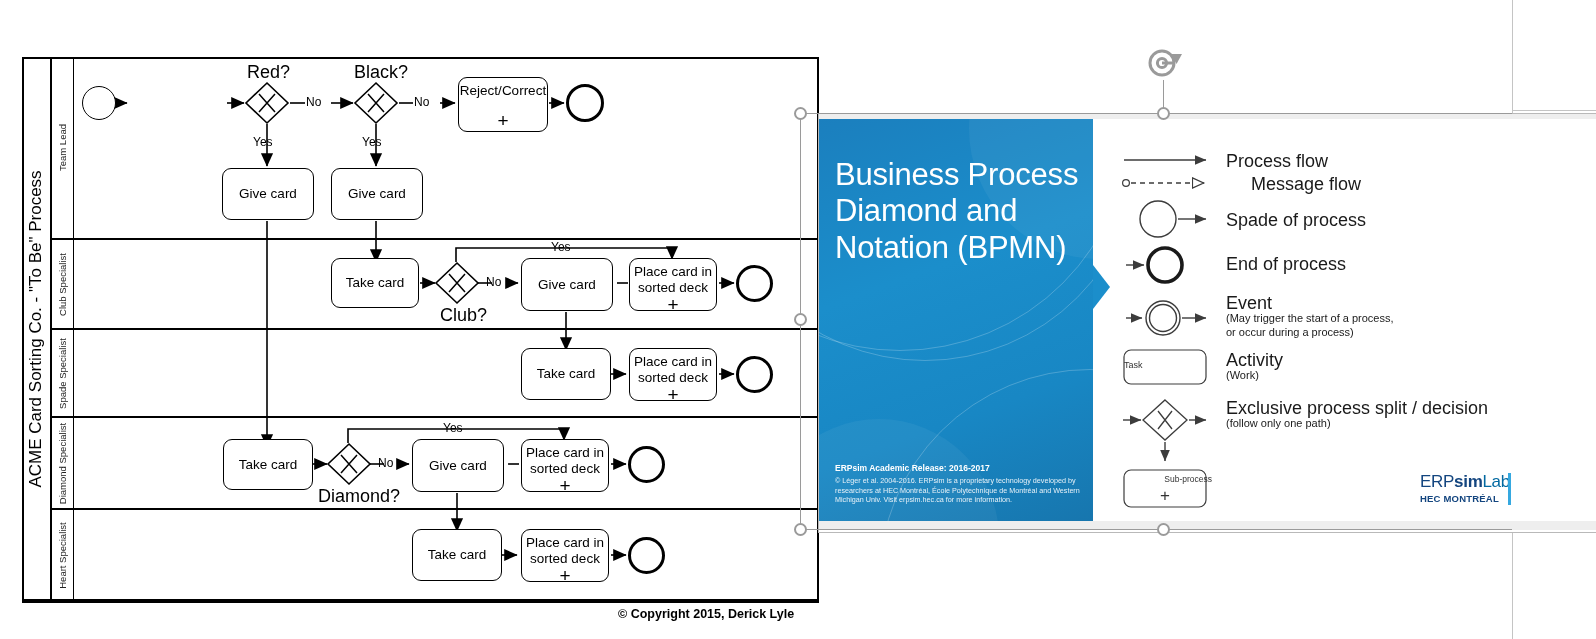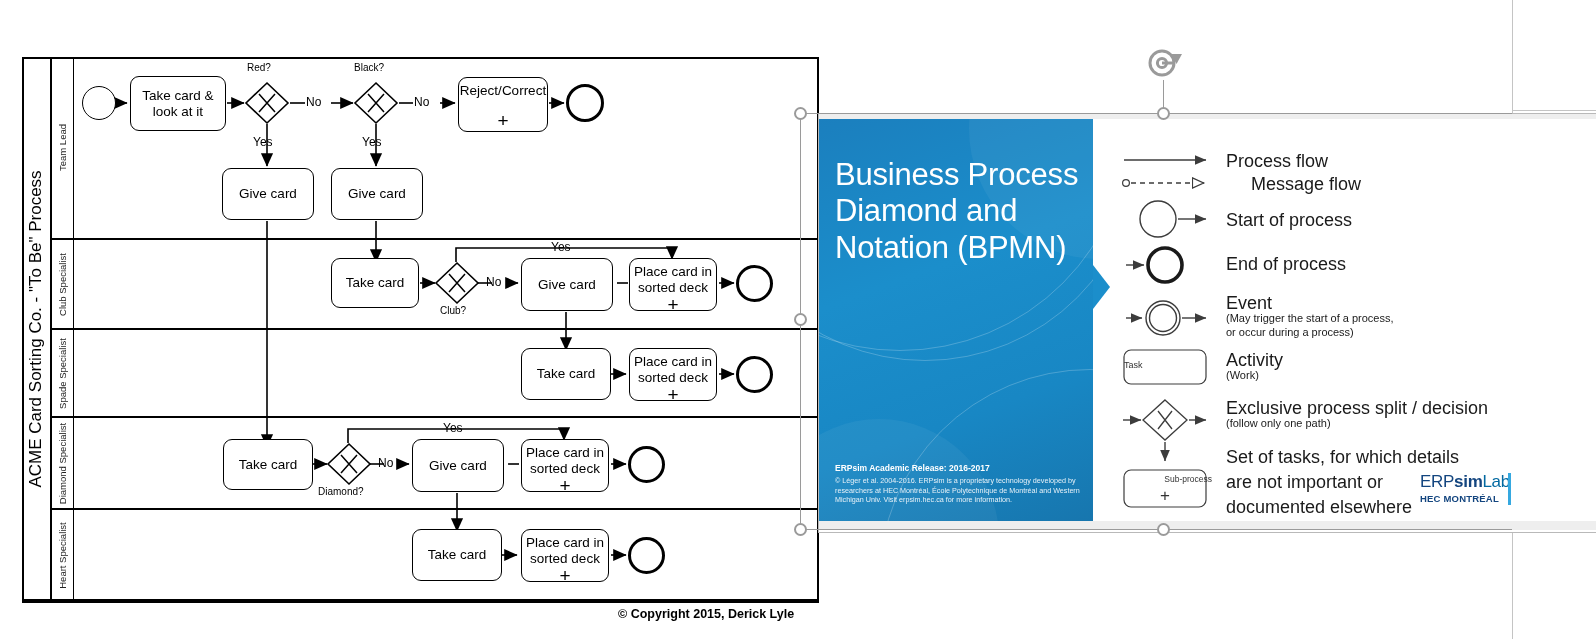--- a/index.html
+++ b/index.html
@@ -38,21 +38,21 @@
         border-radius:9px;background:#fff;display:flex;flex-direction:column;
         align-items:center;justify-content:center;font-size:13.5px;color:#000;
         line-height:1.18;text-align:center;}
   .task.sub{justify-content:flex-start;padding-top:5px;}
   .task .plus{font-size:19px;line-height:0.9;margin-top:auto;margin-bottom:2px;font-weight:400;}
 
   .ev{position:absolute;border-radius:50%;background:#fff;box-sizing:border-box;}
   .ev.start{border:1.5px solid #000;}
   .ev.end{border:3.2px solid #000;}
 
-  .lbl{position:absolute;font-size:10px;color:#000;white-space:nowrap;}
+  .lbl{position:absolute;font-size:18px;color:#000;white-space:nowrap;}
   .lbl.sm{font-size:12px;}
 
   .copyright{position:absolute;left:618px;top:607px;font-size:12.5px;font-weight:bold;color:#000;}
   .pool-bottom-rule{position:absolute;left:22px;top:601px;width:797px;height:0;border-top:2px solid #000;}
 
   .sel-frame{position:absolute;left:818px;top:113px;width:795px;height:420px;
              border:1px solid #b9b9b9;box-sizing:border-box;background:#fff;}
   .slide-sheet{position:absolute;left:819px;top:114px;width:793px;height:418px;background:#fff;}
 
   .slide-topbar{position:absolute;left:819px;top:114px;width:793px;height:5px;background:#eeeeee;}
@@ -207,24 +207,20 @@
         <path d="M259,94 L275,112 M275,94 L259,112"></path>
         <path d="M368,94 L384,112 M384,94 L368,112"></path>
         <path d="M449,274 L465,292 M465,274 L449,292"></path>
         <path d="M341,455 L357,473 M357,455 L341,473"></path>
       </g>
     </svg>
 
     <div class="shapes">
 
       <div class="ev start" style="left:82px;top:86px;width:34px;height:34px;"></div>
-      <div class="task" style="left:130px;top:76px;width:96px;height:55px;">
-        <span style="white-space:pre-line">Take card &amp;
-look at it</span>
-      </div>
       <div class="lbl" style="left:247px;top:62px;">Red?</div>
       <div class="lbl" style="left:354px;top:62px;">Black?</div>
       <div class="lbl sm" style="left:306px;top:95px;">No</div>
       <div class="lbl sm" style="left:414px;top:95px;">No</div>
       <div class="lbl sm" style="left:253px;top:135px;">Yes</div>
       <div class="lbl sm" style="left:362px;top:135px;">Yes</div>
       <div class="task sub" style="left:458px;top:77px;width:90px;height:55px;">
         <span>Reject/Correct</span>
         <span class="plus">+</span>
       </div>
@@ -358,32 +354,29 @@
       </svg>
 
       
       <div class="lg-text" style="left:14px;top:220px;width:82px;text-align:left;font-size:9px;color:#333;">Task</div>
       <div class="lg-text" style="left:14px;top:334px;width:88px;text-align:right;font-size:8.5px;color:#333;">Sub-process</div>
       <div class="lg-text" style="left:14px;top:346px;width:82px;text-align:center;font-size:17px;color:#333;">+</div>
 
       
       <div class="lg-text lg-t1" style="left:116px;top:11px;">Process flow</div>
       <div class="lg-text lg-t1" style="left:116px;top:34px;margin-left:25px;">Message flow</div>
-      <div class="lg-text lg-t1" style="left:116px;top:70px;">Start of process</div>
+      <div class="lg-text lg-t1" style="left:116px;top:70px;">Spade of process</div>
       <div class="lg-text lg-t1" style="left:116px;top:114px;">End of process</div>
       <div class="lg-text lg-t1" style="left:116px;top:153px;">Event</div>
       <div class="lg-text lg-t2" style="left:116px;top:172px;white-space:pre-line;">(May trigger the start of a process,
 or occur during a process)</div>
       <div class="lg-text lg-t1" style="left:116px;top:210px;">Activity</div>
       <div class="lg-text lg-t2" style="left:116px;top:229px;">(Work)</div>
       <div class="lg-text lg-t1" style="left:116px;top:258px;">Exclusive process split / decision</div>
       <div class="lg-text lg-t2" style="left:116px;top:277px;">(follow only one path)</div>
-      <div class="lg-text lg-t1" style="left:116px;top:305px;white-space:pre-line;line-height:1.38;">Set of tasks, for which details
-are not important or
-documented elsewhere</div>
     </div>
 
     <div class="erp-logo">
       <div class="erp-l1">
         <span class="a">ERP</span><span class="b">sim</span><span class="c">Lab</span>
       </div>
       <div class="erp-l2">HEC MONTRÉAL</div>
       <div class="erp-bar"></div>
     </div>
 

